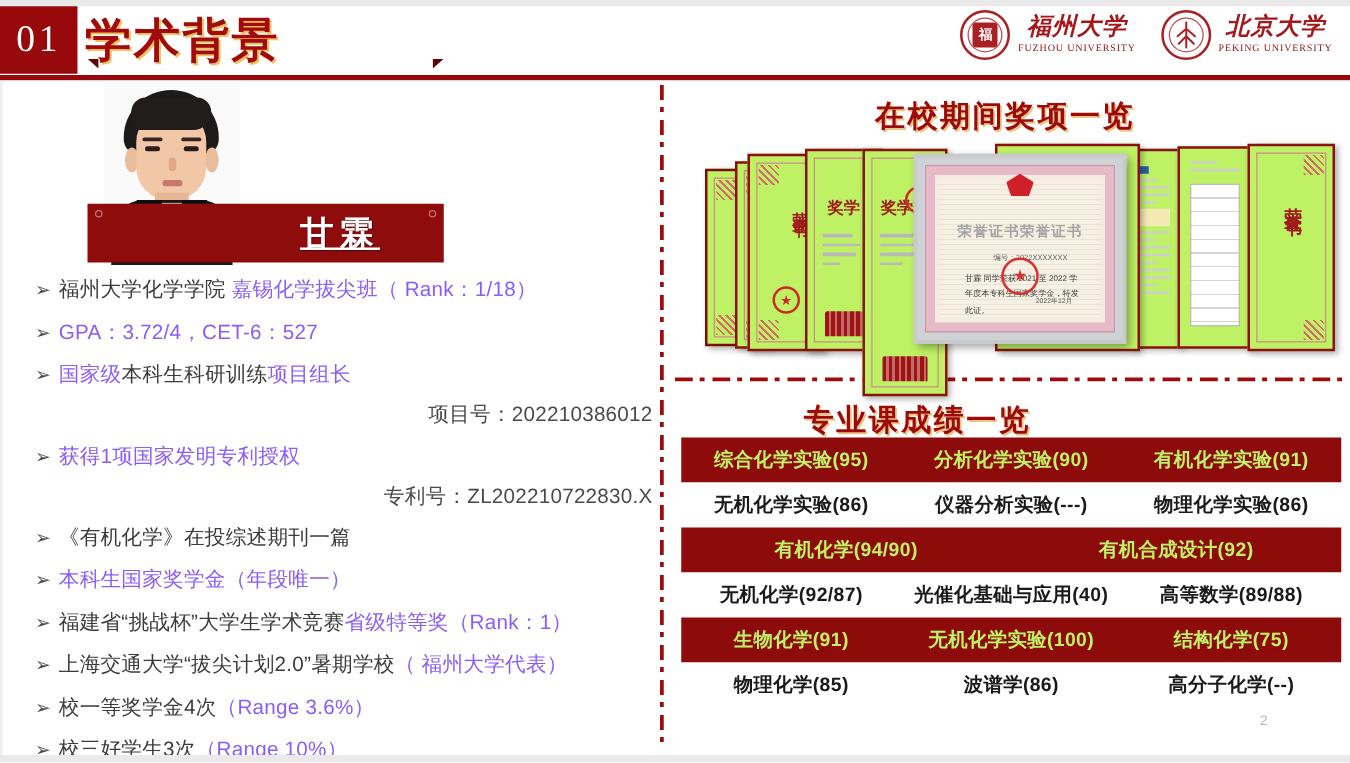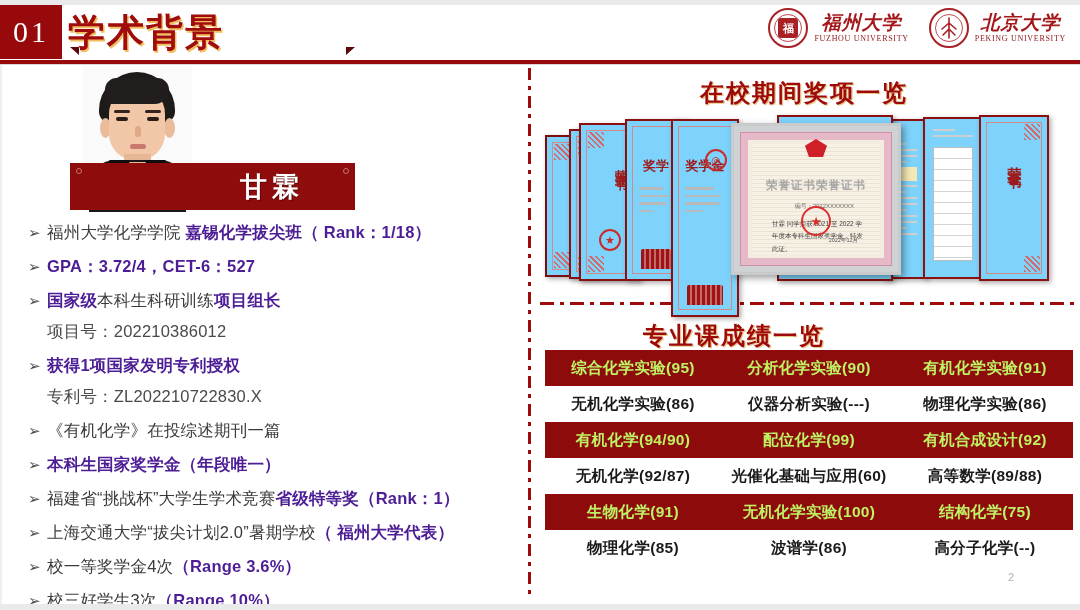--- a/index.html
+++ b/index.html
@@ -73,21 +73,21 @@
     width: 20px; height: 20px;
     font-size: 11px; color: #a82124; font-weight: bold;
     display: flex; align-items: center; justify-content: center;
     line-height: 1;
   }
   .fzu-core { background: #a82124; color: #fff; border-radius: 3px; }
   .logo-wordmark { display: flex; flex-direction: column; align-items: center; }
   .logo-cn {
     font-size: 19px; color: #a4181c; font-weight: bold;
     letter-spacing: 1px; line-height: 1.05;
-    font-family: Liberation Sans, sans-serif;
+    font-family: Liberation Mono, monospace;
     font-style: italic;
   }
   .logo-en {
     font-size: 8px; color: #8e1418; letter-spacing: 0.7px;
     font-family: "Liberation Serif", "DejaVu Serif", serif;
     margin-top: 1px;
   }
 
   
   .v-divider {
@@ -193,20 +193,21 @@
   .banner-tail-l { left: 70px; clip-path: polygon(0 0, 100% 0, 100% 100%); }
   .banner-tail-r { left: 346px; clip-path: polygon(0 0, 100% 0, 0 100%); }
   .name-text {
     position: absolute; left: 0; top: 0;
     width: 294px; height: 47px;
     display: flex; align-items: center; justify-content: flex-end;
     padding-right: 60px;
     color: #ffffff; font-size: 27px; font-weight: bold;
     letter-spacing: 5px;
     text-shadow: 1px 1px 0 rgba(0,0,0,.35);
+    text-decoration: underline;
   }
 
   
   .bullets {
     position: absolute; left: 22px; top: 219px;
     width: 500px;
   }
   .bullet-row {
     display: flex; align-items: baseline;
     min-height: 34px;
@@ -215,23 +216,23 @@
   .bullet-mark {
     width: 25px; flex: none; color: #4a4a4a;
     font-size: 15px; line-height: 1;
     padding-left: 6px;
   }
   .bullet-text {
     font-size: 16.5px; color: #3b3b3b; line-height: 1.35;
     letter-spacing: .2px;
     white-space: nowrap;
   }
-  .bullet-text b { color: #4c1d95; font-weight: bold; }
+  .bullet-text b { color: #8b5cf6; font-weight: normal; }
   .sub-row {
-    display: flex; align-items: baseline; min-height: 31px;
+    display: flex; align-items: baseline; min-height: 31px; justify-content: flex-end;
   }
   .sub-row .bullet-mark { visibility: hidden; }
   .sub-text {
     font-size: 16.5px; color: #4a4a4a; letter-spacing: .2px;
     white-space: nowrap;
   }
 
   
   .sec-title {
     position: absolute;
@@ -243,24 +244,25 @@
   #awards-title { left: 0; top: 77px; width: 1080px; text-align: center; padding-left: 528px; }
   #grades-title { left: 0; top: 320px; width: 940px; text-align: center; padding-left: 528px; }
 
   
   .certs {
     position: absolute; left: 545px; top: 113px;
     width: 530px; height: 170px;
   }
   .cert {
     position: absolute;
-    background: #7dd3fc;
+    background: #bef264;
     border: 2.5px solid #8c1010;
     box-shadow: 2px 2px 5px rgba(0,0,0,.33);
     overflow: hidden;
+    margin-left: 19px;
   }
   .cert-inner-frame {
     position: absolute; left: 5px; top: 5px; right: 5px; bottom: 5px;
     border: 1.2px solid #d08a8a;
   }
   .cert-corner {
     position: absolute; width: 16px; height: 16px;
     background:
       repeating-linear-gradient(45deg, #d46a6a 0 1.5px, transparent 1.5px 4px);
   }
@@ -647,26 +649,25 @@
         <div class="g-cell">分析化学实验(90)</div>
         <div class="g-cell">有机化学实验(91)</div>
       </div>
       <div class="g-row light">
         <div class="g-cell">无机化学实验(86)</div>
         <div class="g-cell">仪器分析实验(---)</div>
         <div class="g-cell">物理化学实验(86)</div>
       </div>
       <div class="g-row dark">
         <div class="g-cell">有机化学(94/90)</div>
-        <div class="g-cell">配位化学(99)</div>
         <div class="g-cell">有机合成设计(92)</div>
       </div>
       <div class="g-row light">
         <div class="g-cell">无机化学(92/87)</div>
-        <div class="g-cell">光催化基础与应用(60)</div>
+        <div class="g-cell">光催化基础与应用(40)</div>
         <div class="g-cell">高等数学(89/88)</div>
       </div>
       <div class="g-row dark">
         <div class="g-cell">生物化学(91)</div>
         <div class="g-cell">无机化学实验(100)</div>
         <div class="g-cell">结构化学(75)</div>
       </div>
       <div class="g-row light">
         <div class="g-cell">物理化学(85)</div>
         <div class="g-cell">波谱学(86)</div>

